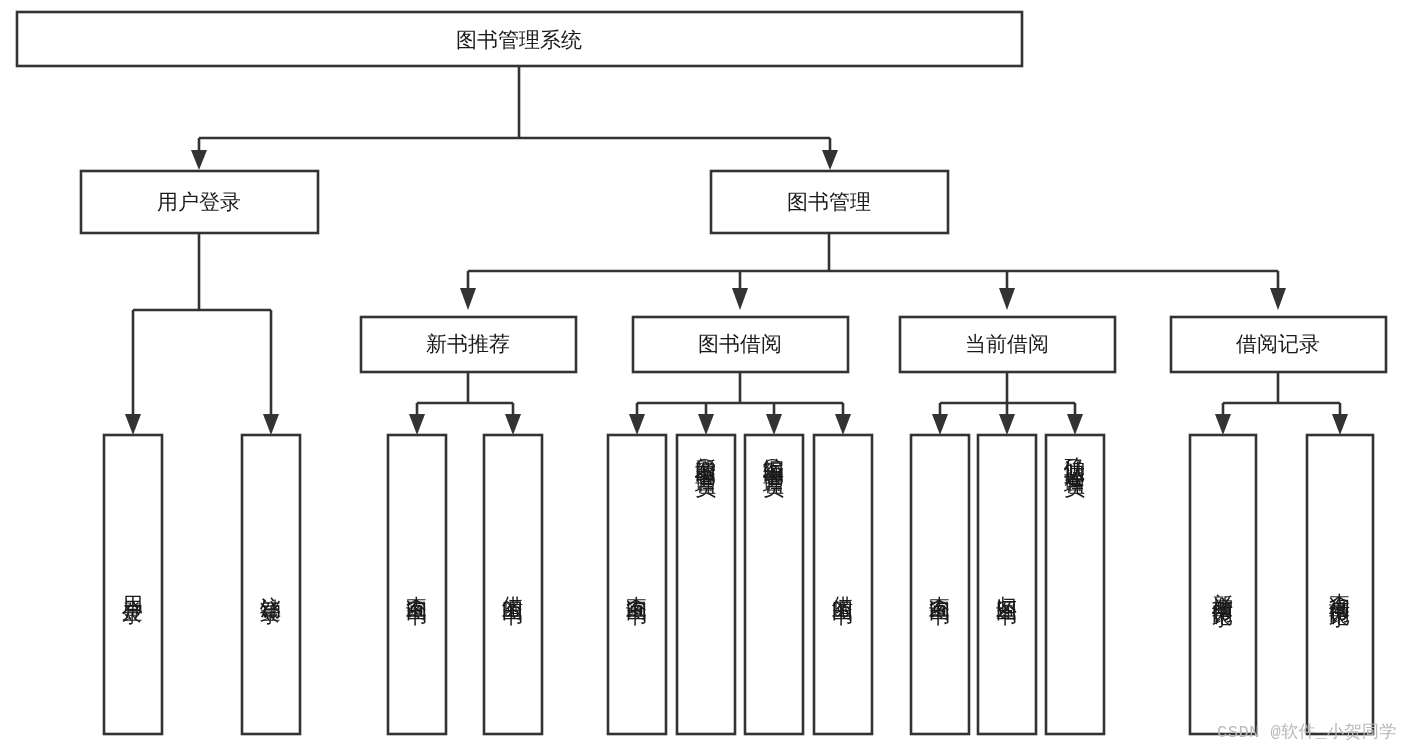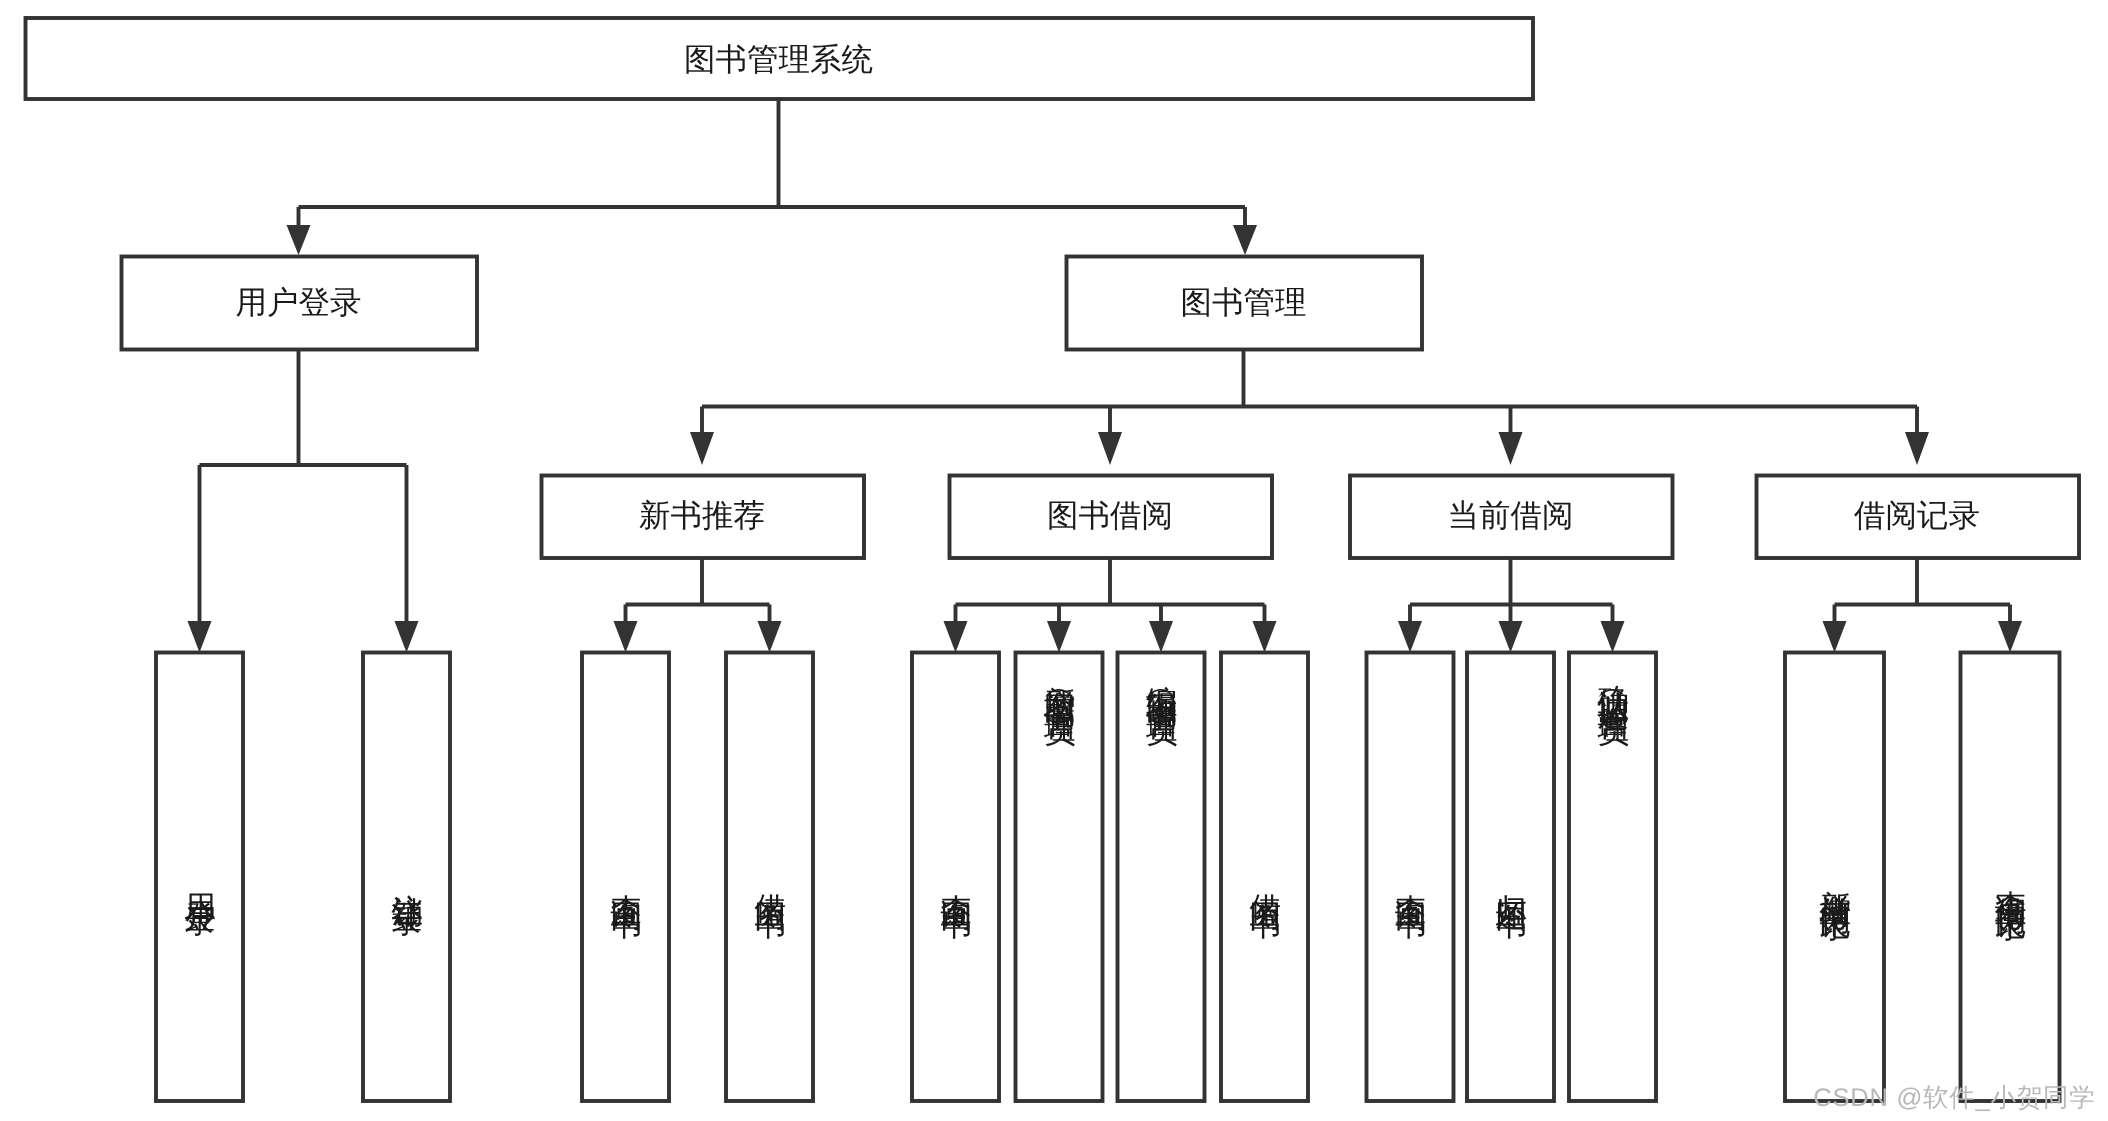--- a/index.html
+++ b/index.html
@@ -43,21 +43,21 @@
     fill: none;
   }
   .arrow-head {
     fill: #333333;
     stroke: none;
   }
   .watermark {
     position: absolute;
     right: 8px;
     bottom: 4px;
-    font-family: Liberation Sans, sans-serif;
+    font-family: Liberation Mono, monospace;
     font-size: 17px;
     color: #b8b8b8;
     letter-spacing: 0.5px;
     white-space: nowrap;
     pointer-events: none;
   }
   .vtext-wrap {
     position: absolute;
     display: flex;
     flex-direction: column;

